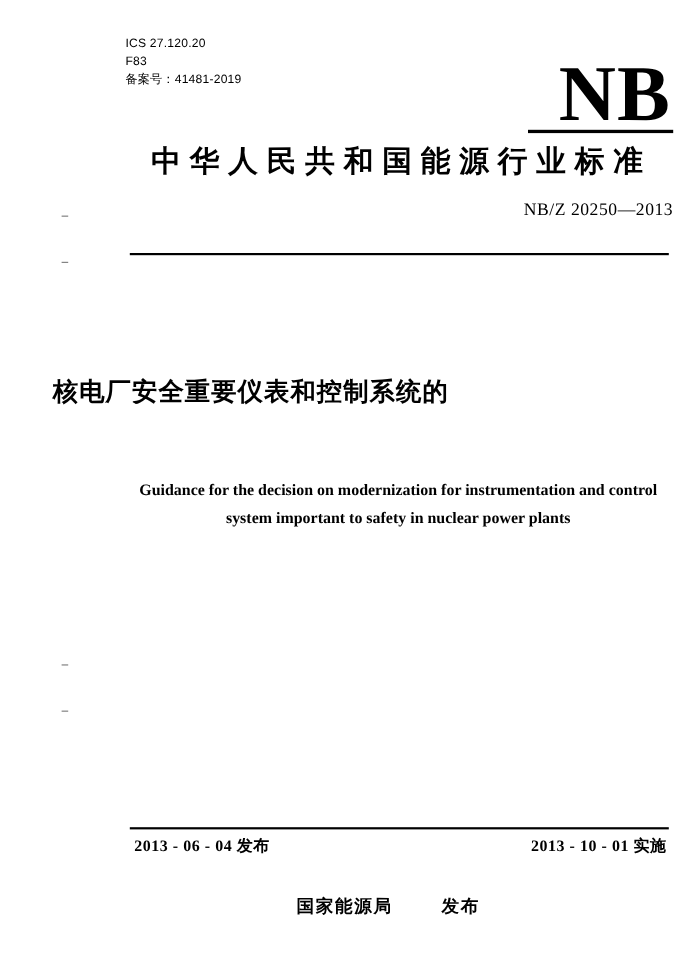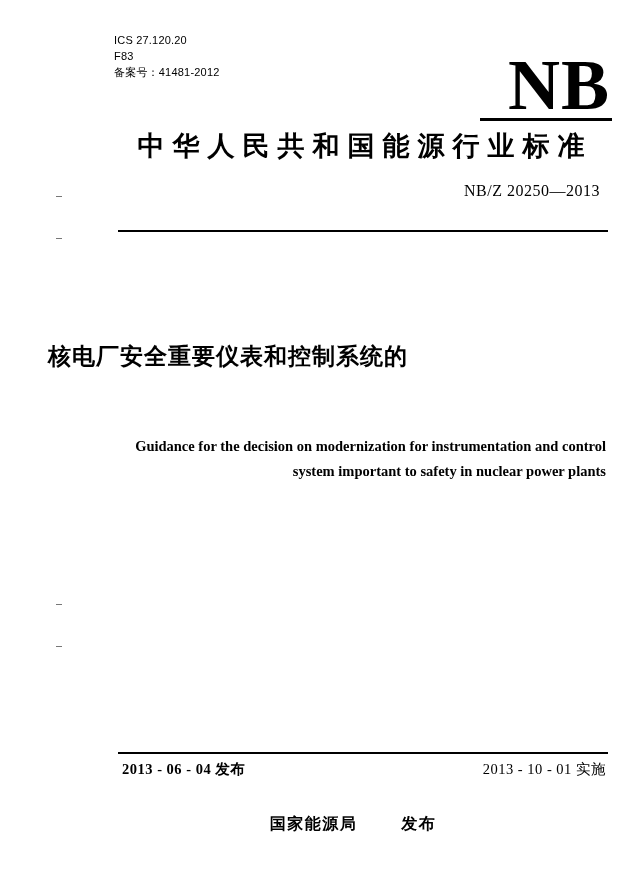--- a/index.html
+++ b/index.html
@@ -65,21 +65,21 @@
     font-family: "Liberation Serif", serif;
     font-weight: bold;
     font-size: 27px;
     letter-spacing: 8px;
     padding-left: 12px;
   }
 
   
   .std-number {
     position: absolute;
-    right: 70px;
+    right: 58px;
     top: 182px;
     font-family: "Liberation Serif", serif;
     font-size: 16px;
     letter-spacing: 0.5px;
   }
 
   
   .rule-top {
     position: absolute;
     left: 70px;
@@ -101,21 +101,21 @@
     line-height: 37px;
     letter-spacing: 1px;
   }
 
   
   .en-title {
     position: absolute;
     left: 70px;
     right: 64px;
     top: 434px;
-    text-align: right;
+    text-align: center;
     font-family: "Liberation Serif", serif;
     font-weight: bold;
     font-size: 14.5px;
     line-height: 25px;
   }
 
   
   .watermark {
     position: absolute;
     left: 0;
@@ -206,21 +206,21 @@
     font-family: "Liberation Serif", serif;
     font-weight: bold;
     font-size: 14.5px;
     letter-spacing: 0.5px;
   }
   .date-effective {
     position: absolute;
     right: 64px;
     top: 760px;
     font-family: "Liberation Serif", serif;
-    font-weight: normal;
+    font-weight: bold;
     font-size: 14.5px;
     letter-spacing: 0.5px;
   }
 
   
   .publisher {
     position: absolute;
     left: 0;
     right: 12px;
     top: 814px;
@@ -236,21 +236,21 @@
   }
 </style>
 </head>
 <body>
 
 <div class="page">
 
   <div class="ics-block">
     <div>ICS  27.120.20</div>
     <div>F83</div>
-    <div>备案号：41481-2012</div>
+    <div>备案号：41481-2019</div>
   </div>
 
   <div class="nb-logo">NB</div>
   <div class="nb-underline"></div>
 
   <div class="std-title">中华人民共和国能源行业标准</div>
 
   <div class="std-number">NB/Z 20250—2013</div>
 
   <div class="rule-top"></div>

